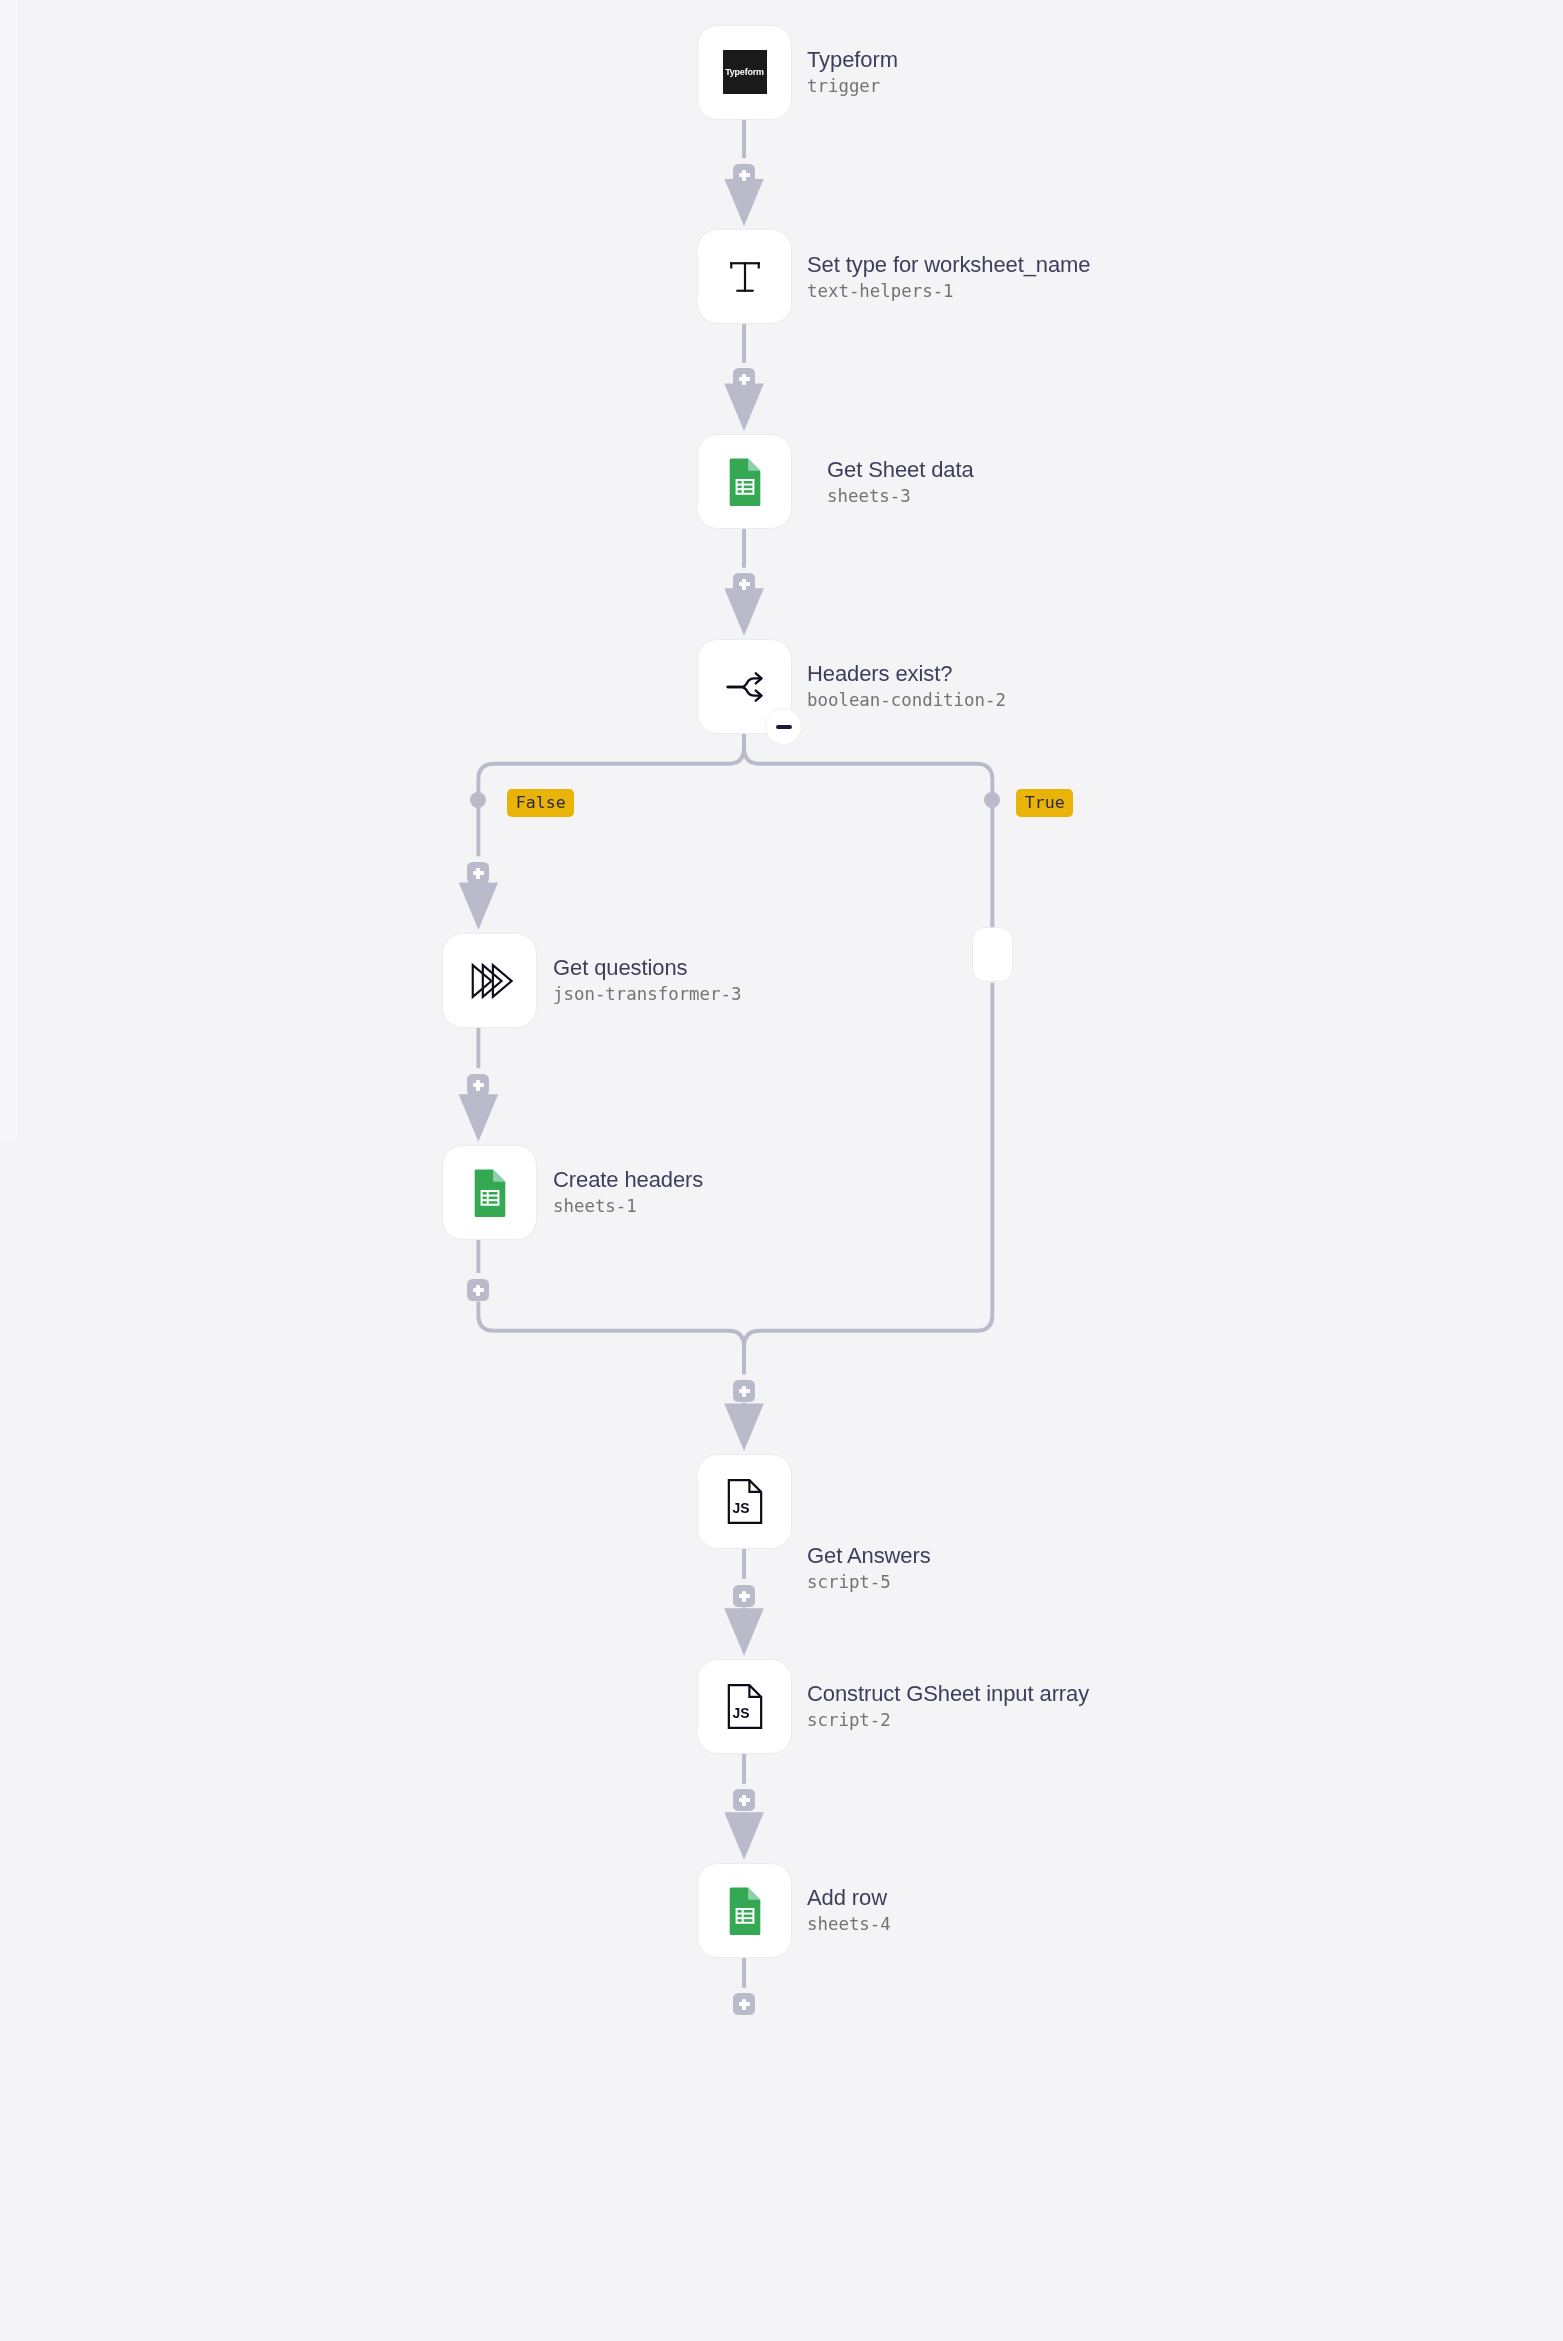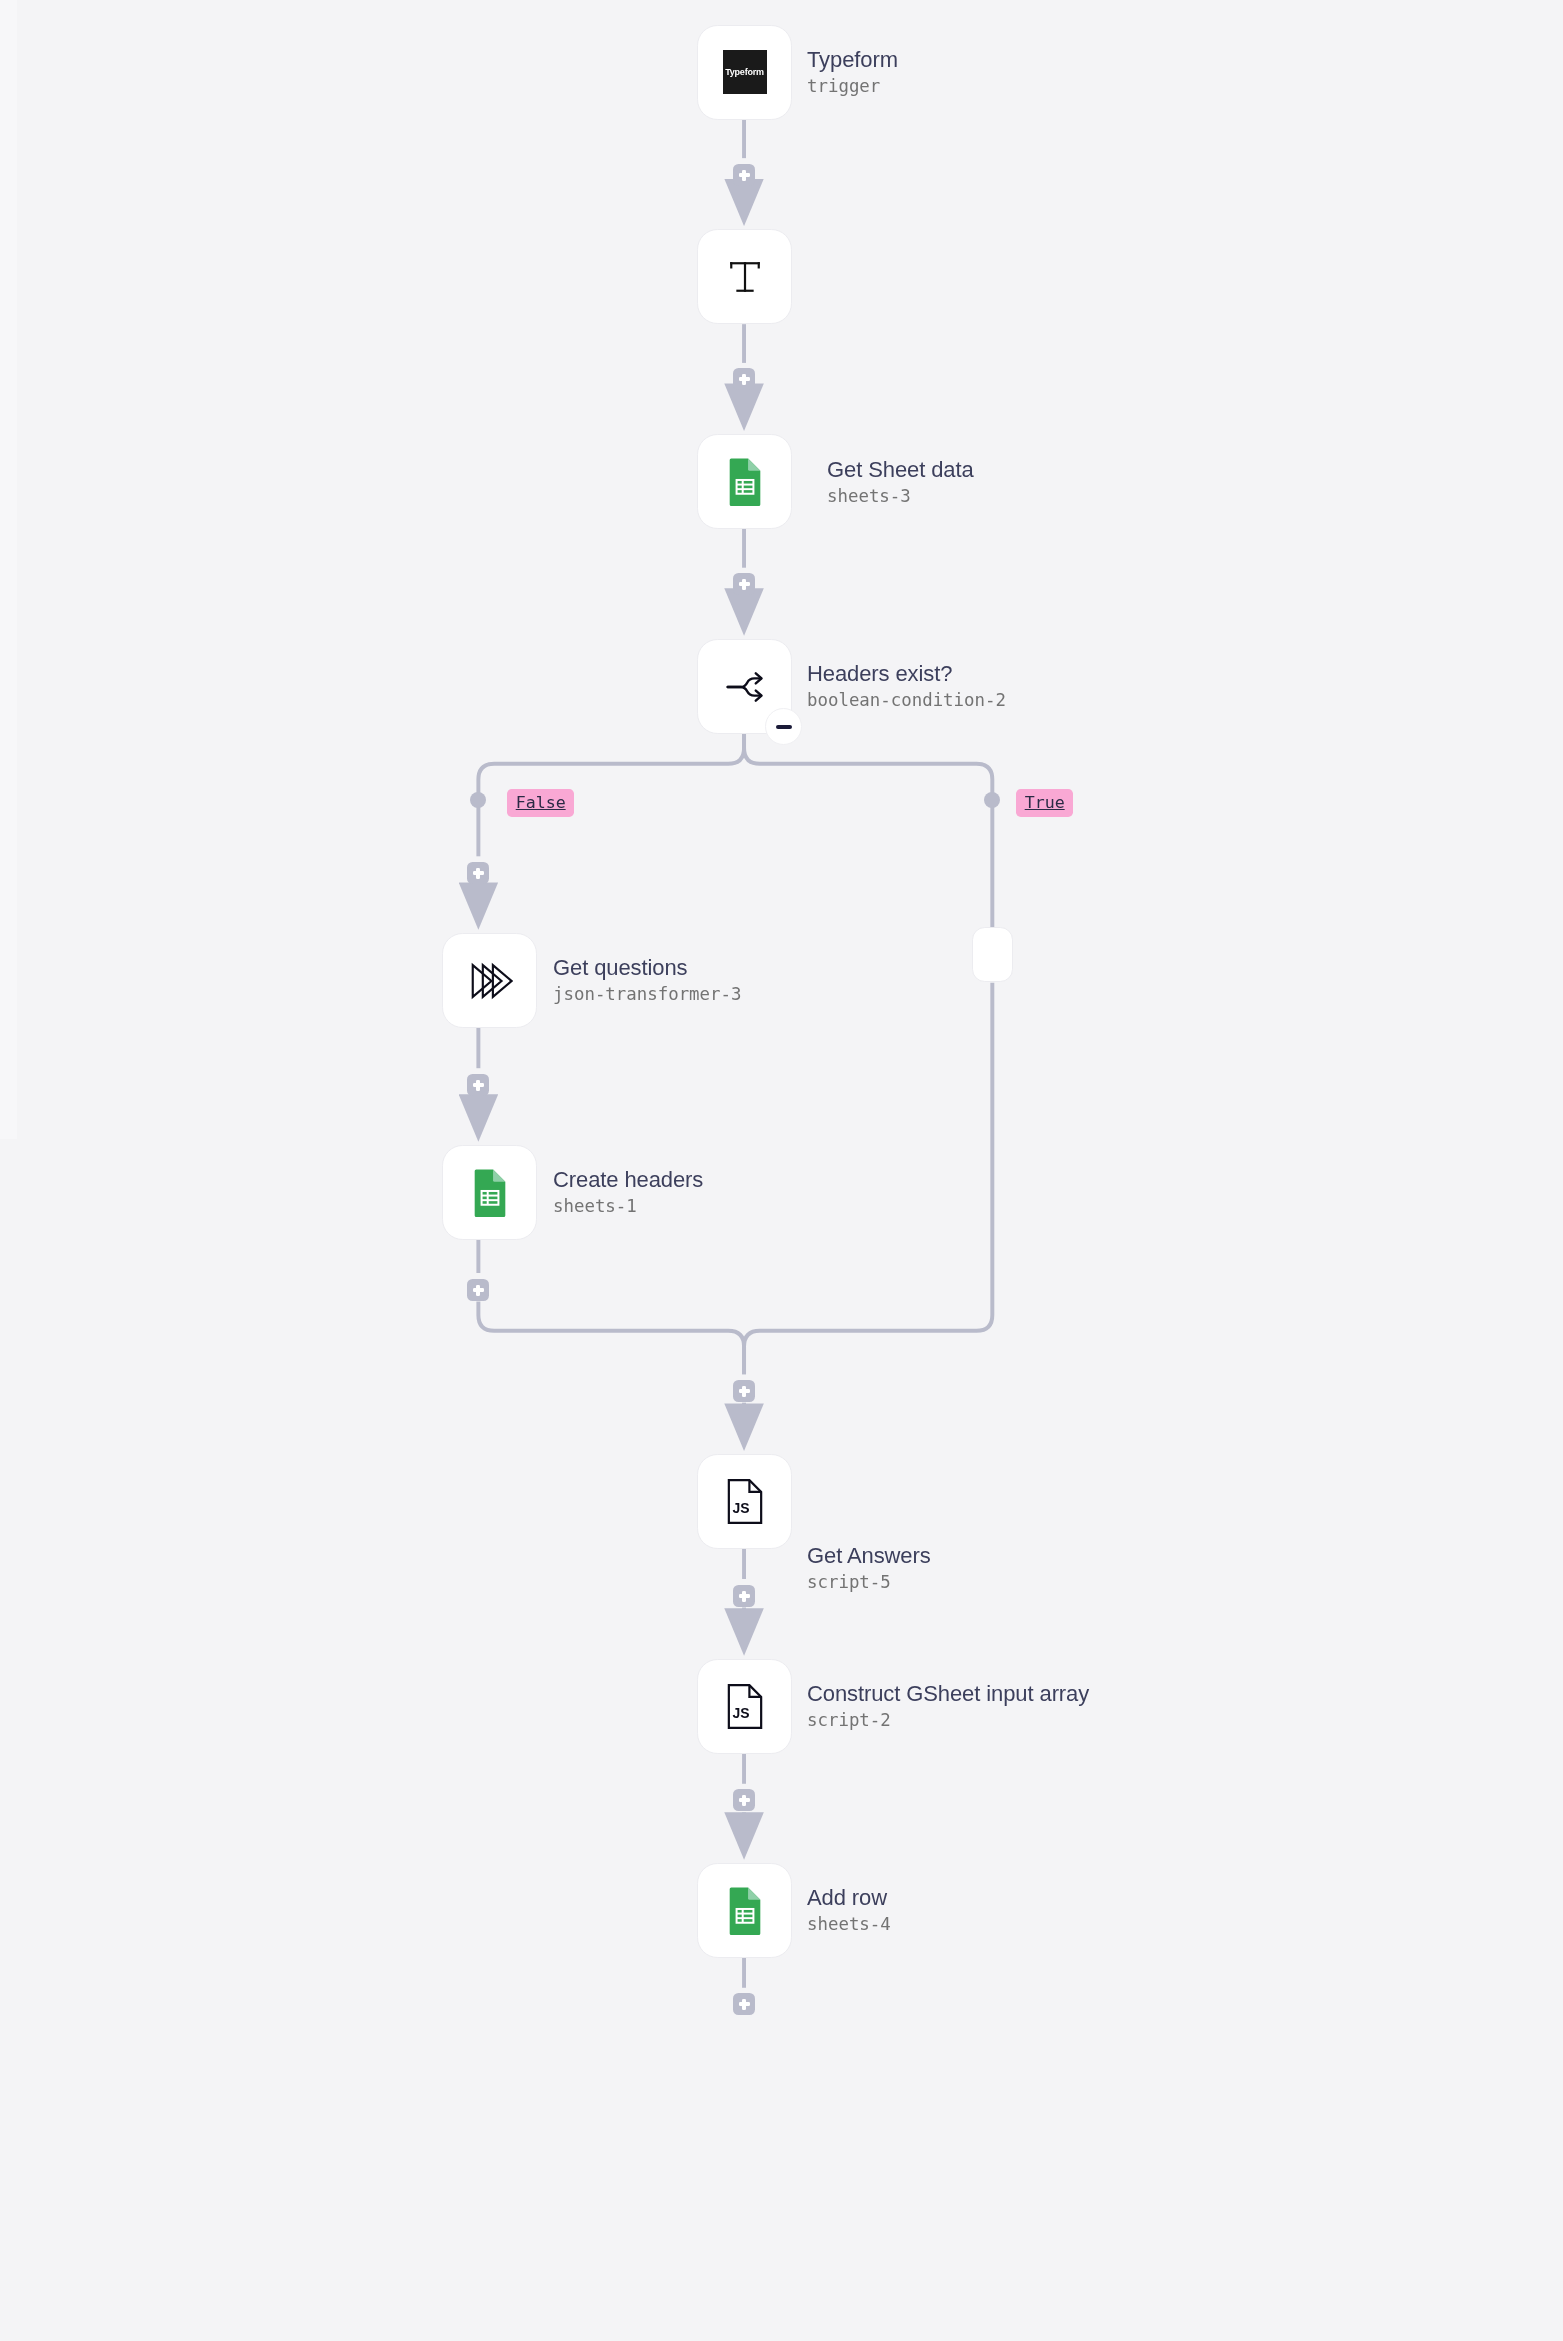--- a/index.html
+++ b/index.html
@@ -133,29 +133,28 @@
     position: absolute;
     background: #ffffff;
     border-radius: 1.2px;
   }
   .plus-btn::before { width: 11px; height: 3.6px; }
   .plus-btn::after  { width: 3.6px; height: 11px; }
 
   
   .branch-chip {
     position: absolute;
-    background: #f9a8d4;
+    background: #eab308;
     border-radius: 4.7px;
     padding: 4px 8.7px;
     font-family: "DejaVu Sans Mono", "Liberation Mono", monospace;
     font-size: 16.6px;
     color: #2a2a45;
     line-height: 1.2;
     white-space: nowrap;
-    text-decoration: underline;
   }
 
   
   .port-dot {
     position: absolute;
     width: 16px;
     height: 16px;
     border-radius: 50%;
     background: #b9bbcb;
   }
@@ -227,20 +226,24 @@
   <div class="node" style="left:697px; top:229px;">
     <div class="node-icon">
       <svg viewBox="0 0 64 64" width="44" height="44" fill="none" stroke="#111" stroke-width="3.2" stroke-linecap="square">
         <path d="M12 12 L12 18"></path>
         <path d="M12 12 L52 12"></path>
         <path d="M52 12 L52 18"></path>
         <path d="M32 12 L32 52"></path>
         <path d="M21 52 L43 52"></path>
       </svg>
     </div>
+  </div>
+  <div class="node-label" style="left:807px; top:277px;">
+    <div class="node-title">Set type for worksheet_name</div>
+    <div class="node-sub">text-helpers-1</div>
   </div>
 
   <div class="node" style="left:697px; top:434px;">
     <div class="node-icon">
       <svg viewBox="0 0 48 64" width="40" height="49">
         <path d="M4 2 h24 l16 16 v44 a2 2 0 0 1 -2 2 H6 a2 2 0 0 1 -2 -2 V4 a2 2 0 0 1 2 -2 z" fill="#34a853"></path>
         <path d="M28 2 l16 16 H30 a2 2 0 0 1 -2 -2 z" fill="#8fd0a8"></path>
         <g fill="none" stroke="#ffffff" stroke-width="2.6">
           <rect x="13" y="30" width="22" height="18"></rect>
           <line x1="13" y1="36" x2="35" y2="36"></line>

